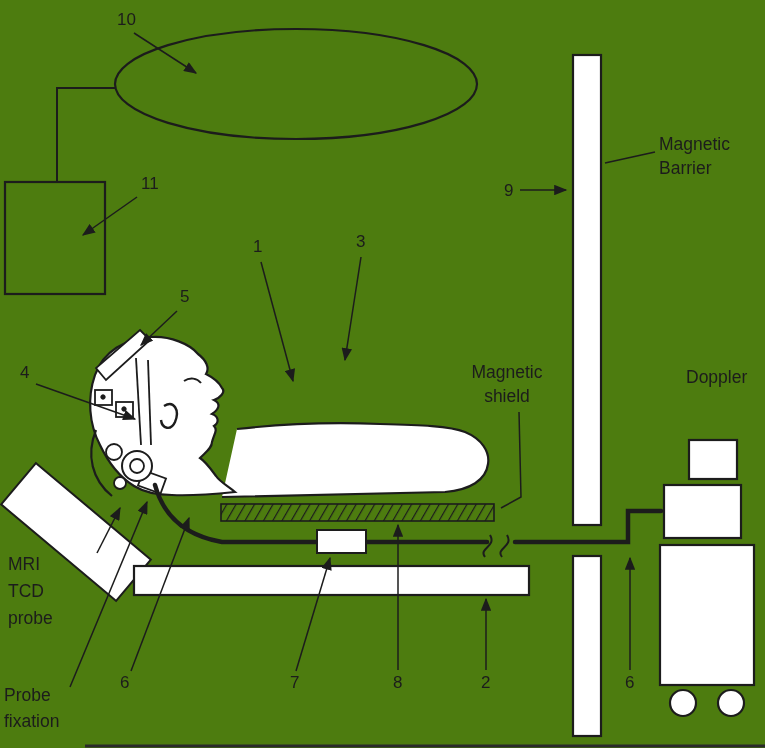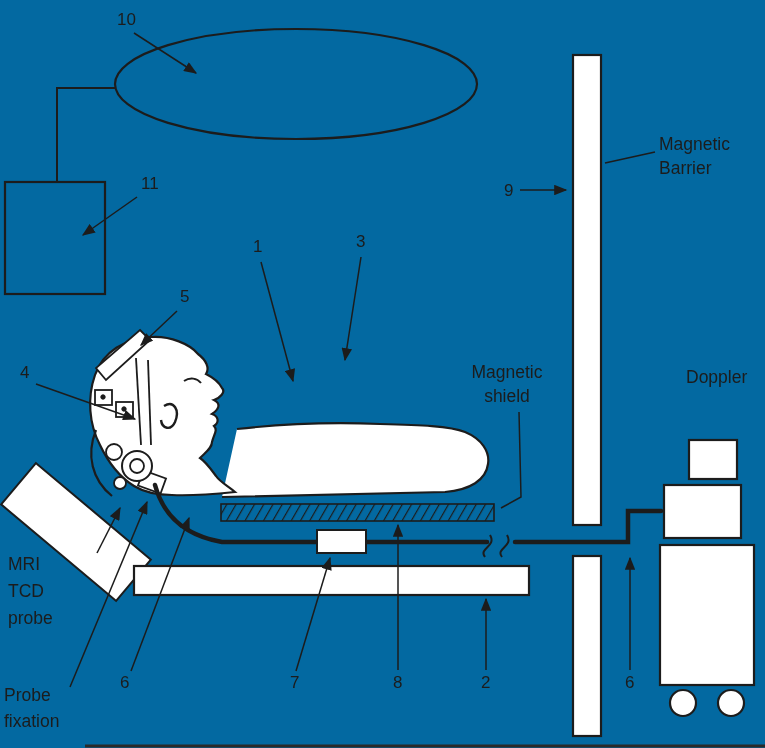--- a/index.html
+++ b/index.html
@@ -4,21 +4,21 @@
 <style>
   html, body {
     margin: 0;
     padding: 0;
     background: #ffffff;
   }
   .stage {
     position: relative;
     width: 765px;
     height: 748px;
-    background: #0369a1;
+    background: #4d7c0f;
     overflow: hidden;
     font-family: "Liberation Sans", sans-serif;
   }
   svg { display: block; }
   text {
     font-family: "Liberation Sans", sans-serif;
     fill: #1c1c1c;
   }
   .num { font-size: 17px; }
   .word { font-size: 17.5px; }

